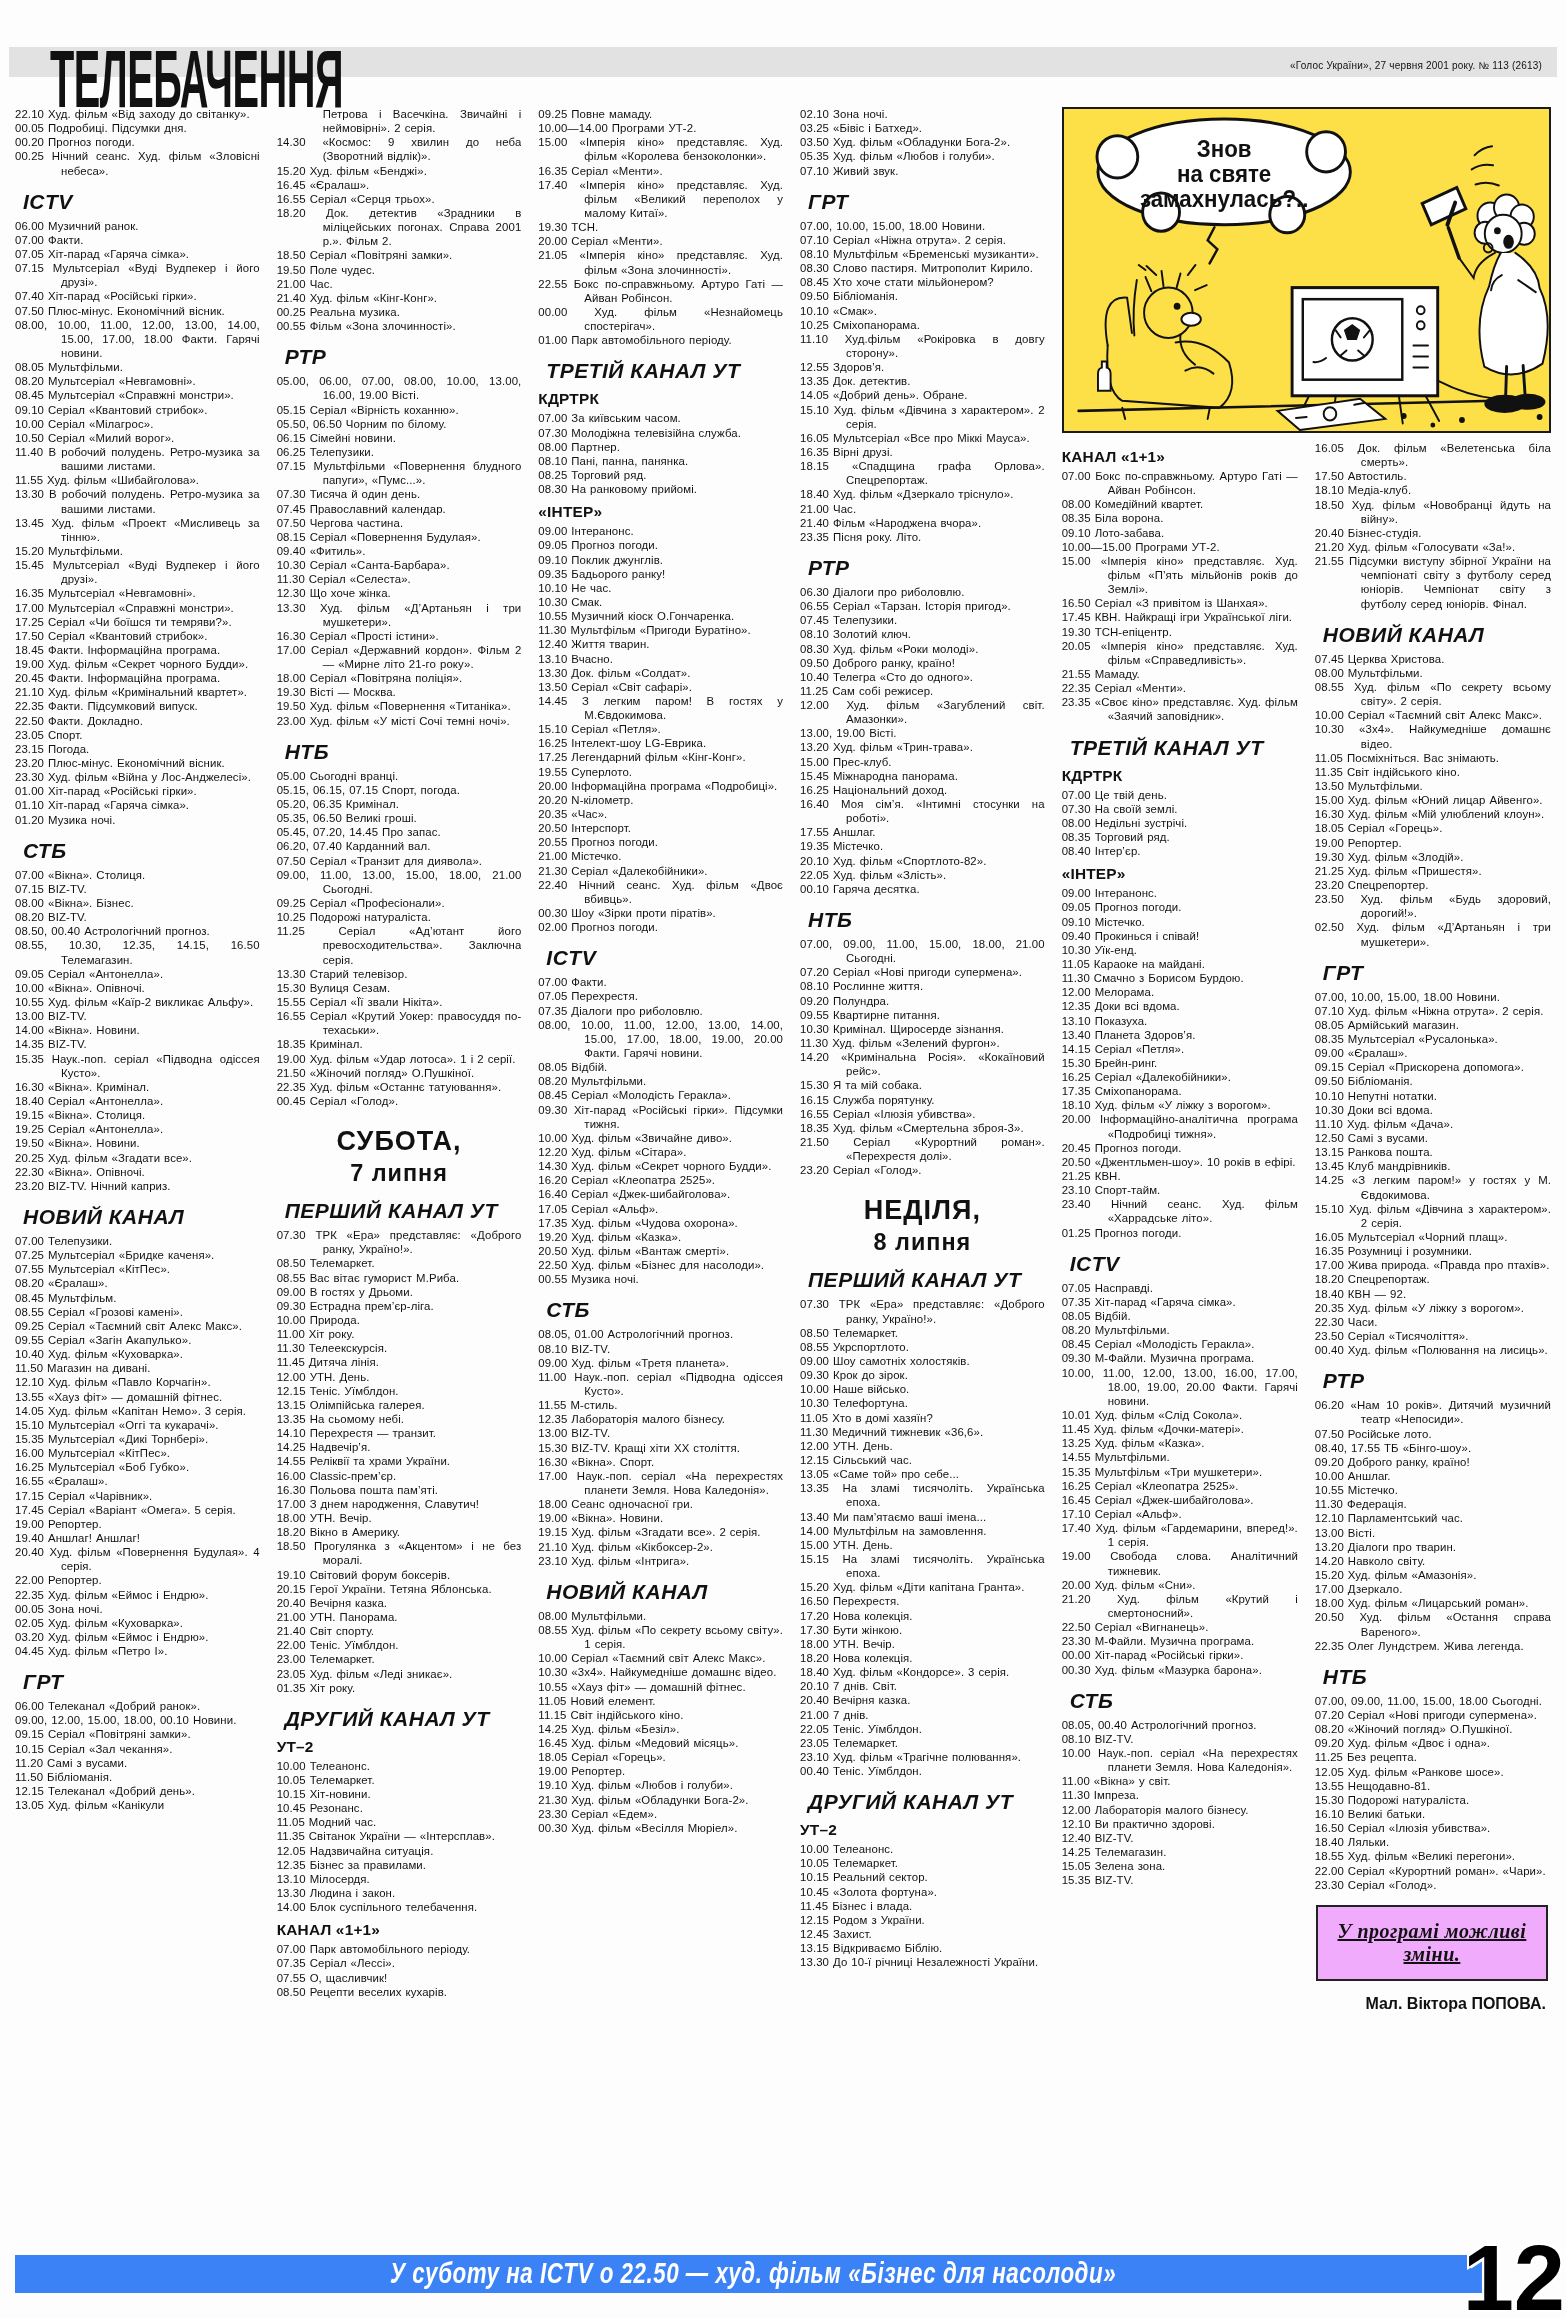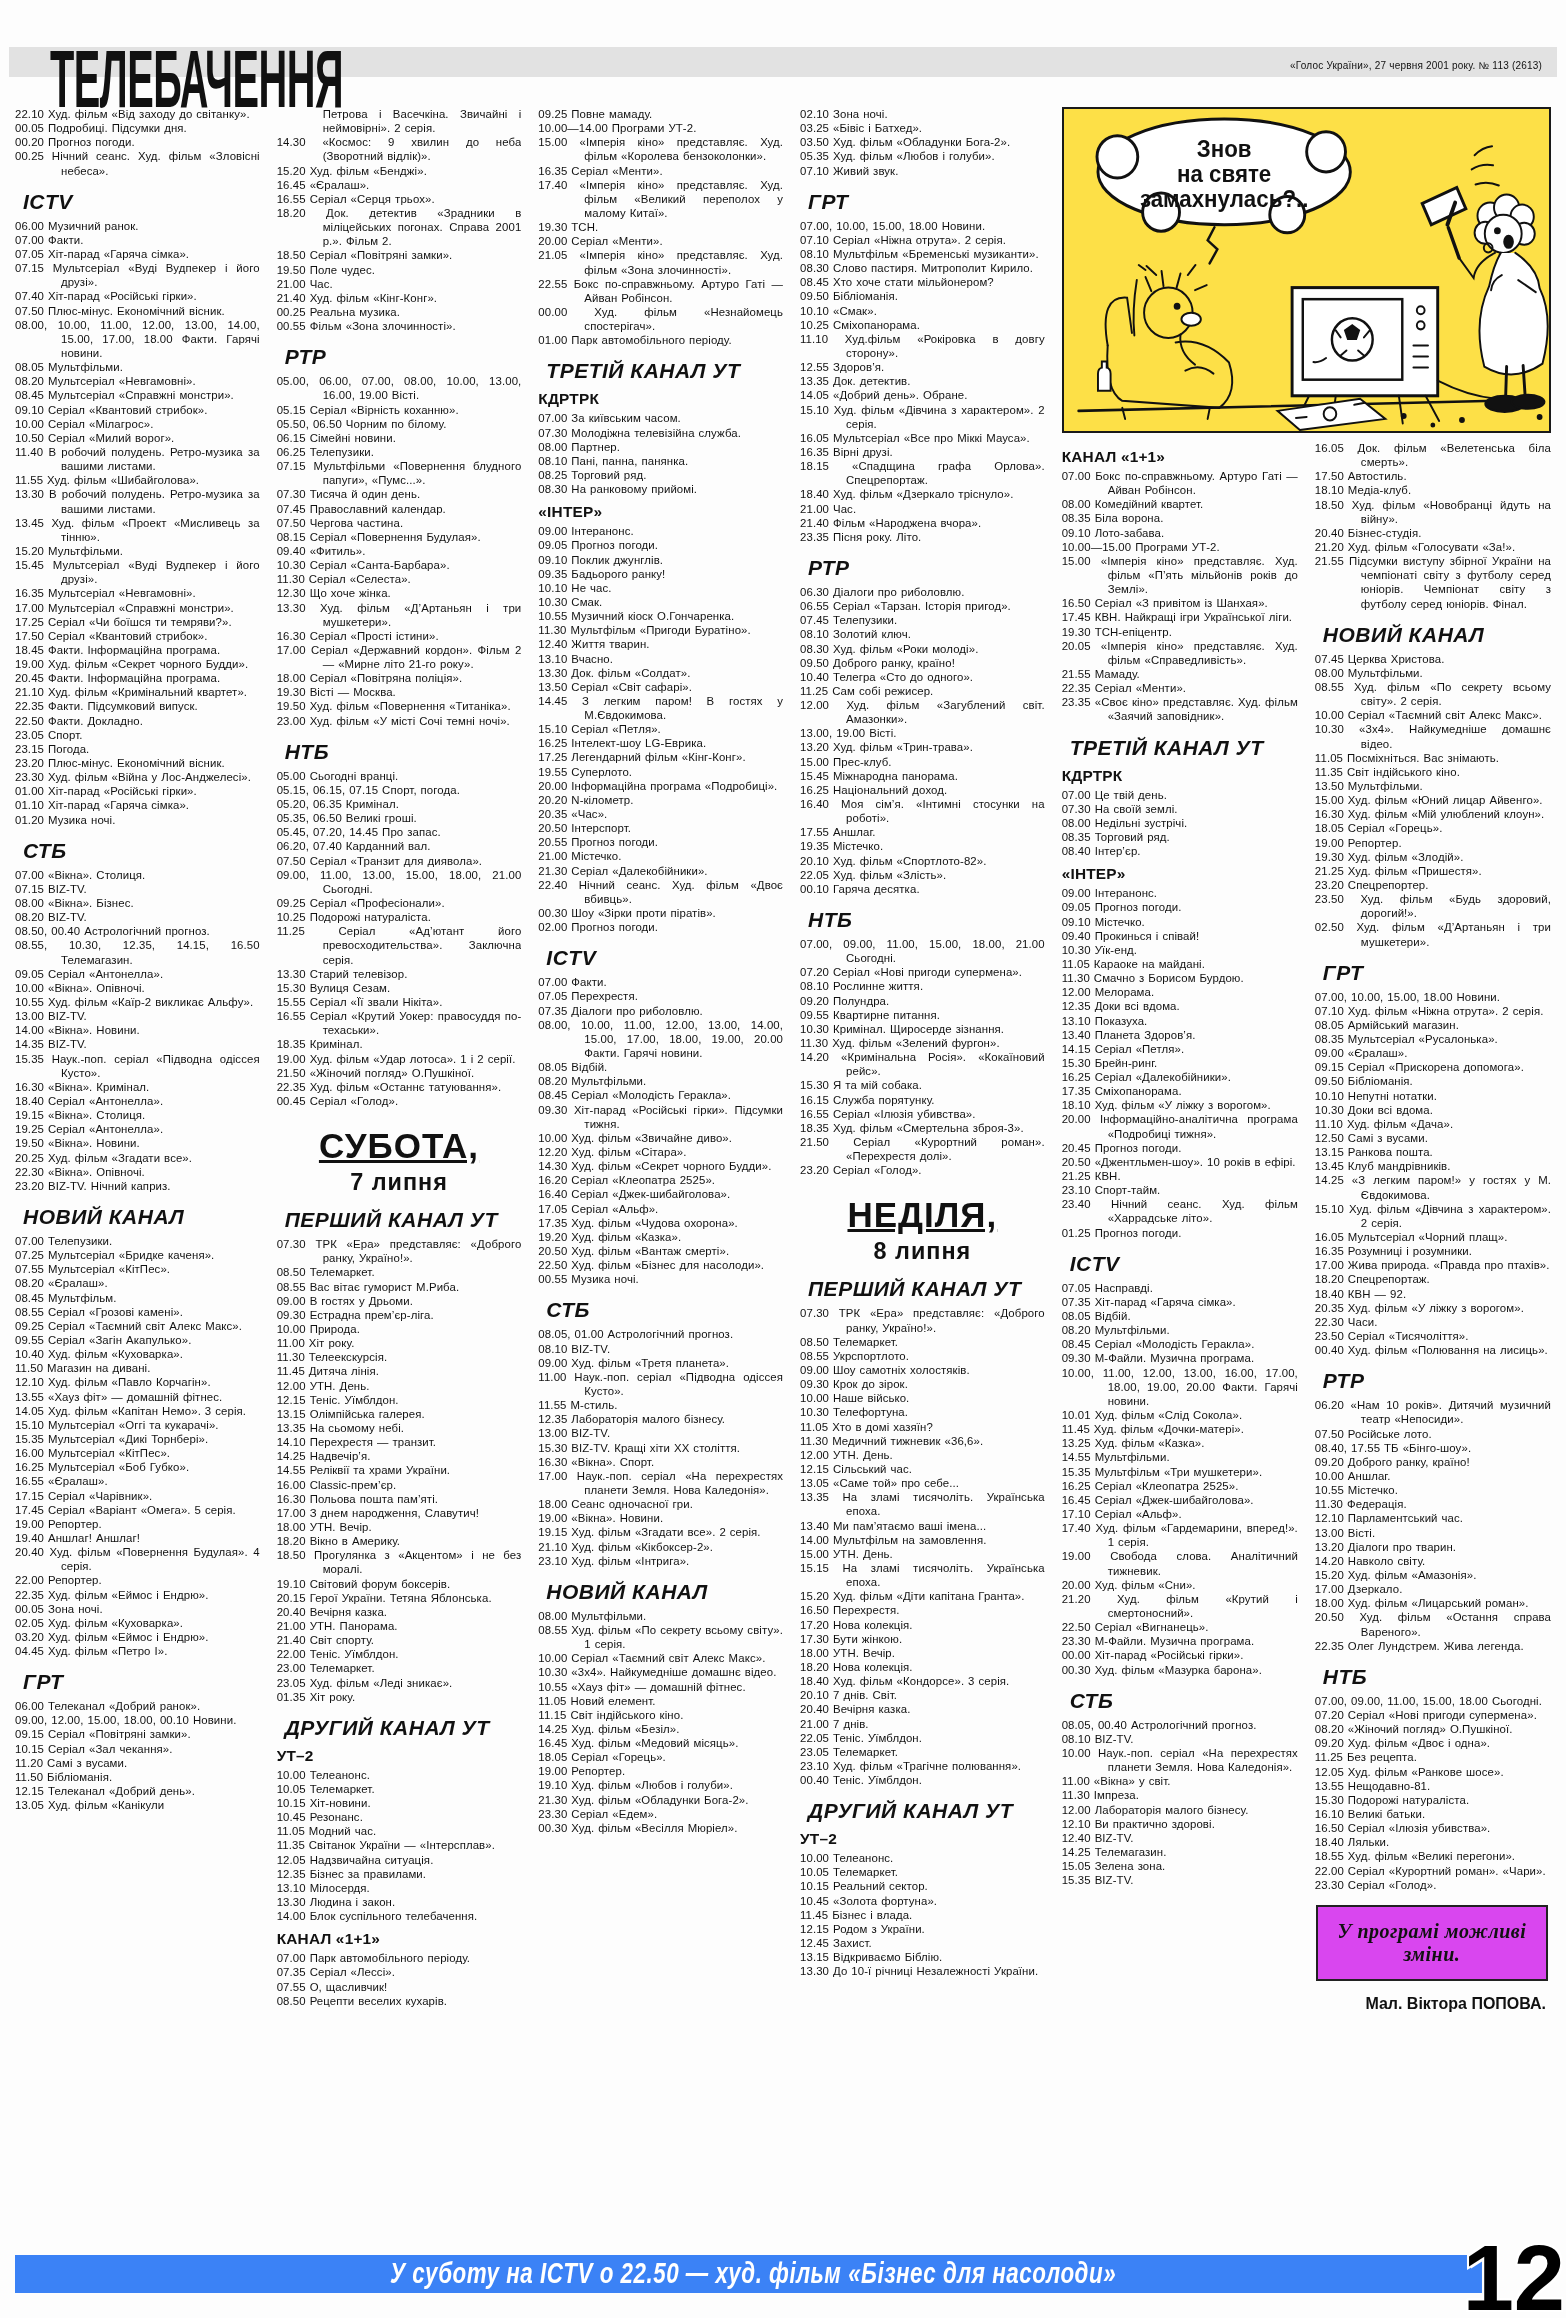--- a/index.html
+++ b/index.html
@@ -22,29 +22,29 @@
   .col{flex:1 1 0;overflow:hidden;}
   .right-pair{flex:2 1 0;display:flex;flex-direction:column;overflow:hidden;}
   .right-pair-cols{display:flex;gap:17px;flex:1;overflow:hidden;}
   .right-pair-cols .col{flex:1 1 0;}
   .e{font-size:11.4px;line-height:1.24;text-align:justify;padding-left:46px;text-indent:-46px;
      letter-spacing:0.1px;word-spacing:0.7px;}
   .cont{font-size:11.4px;line-height:1.24;text-align:justify;padding-left:46px;letter-spacing:0.1px;word-spacing:0.7px;}
   .ch{font-size:21px;font-weight:bold;font-style:italic;letter-spacing:0.5px;margin:12px 8px 5px;}
   .sub{font-size:15.4px;font-weight:800;margin:7px 0 3px;letter-spacing:0.2px;}
   .day{text-align:center;font-weight:800;margin:18px 0 9px;}
-  .day1{font-size:35px;letter-spacing:1px;text-decoration:underline;}
+  .day1{font-size:27px;letter-spacing:1px;}
   .day2{font-size:23.4px;margin-top:3px;letter-spacing:1px;}
   
   .cartoon{border:2px solid #1a1a1a;background:#fde047;height:322px;margin-bottom:8px;flex:none;}
   .cartoon svg{width:100%;height:100%;display:block;}
   
-  .note-box{border:2.5px solid #222;background:#d946ef;margin:13px 3px 5px 1px;padding:13px 9px;
+  .note-box{border:2.5px solid #222;background:#f0abfc;margin:13px 3px 5px 1px;padding:13px 9px;
     font-family:"Liberation Serif","DejaVu Serif",serif;font-weight:bold;font-style:italic;
-    font-size:20px;text-align:center;letter-spacing:0.5px;}
+    font-size:20px;text-align:center;letter-spacing:0.5px;text-decoration:underline;}
   .credit{font-size:16px;font-weight:bold;text-align:right;margin:14px 5px 0 0;}
   
   .footer-bar{position:absolute;left:15px;right:75px;bottom:26px;height:38px;background:#3b82f6;
     display:flex;align-items:center;justify-content:center;}
   .footer-bar span{color:#fff;font-weight:bold;font-style:italic;font-size:22.4px;letter-spacing:0.5px;
     transform:scaleY(1.3);white-space:nowrap;}
   .page-num{position:absolute;right:1px;bottom:-5px;font-size:92px;font-weight:900;color:#000;
     -webkit-text-stroke:4px #fff;paint-order:stroke fill;
     text-shadow:0 0 3px #fff, 2px 2px 0 #fff,-2px -2px 0 #fff,2px -2px 0 #fff,-2px 2px 0 #fff;
     line-height:1;}

